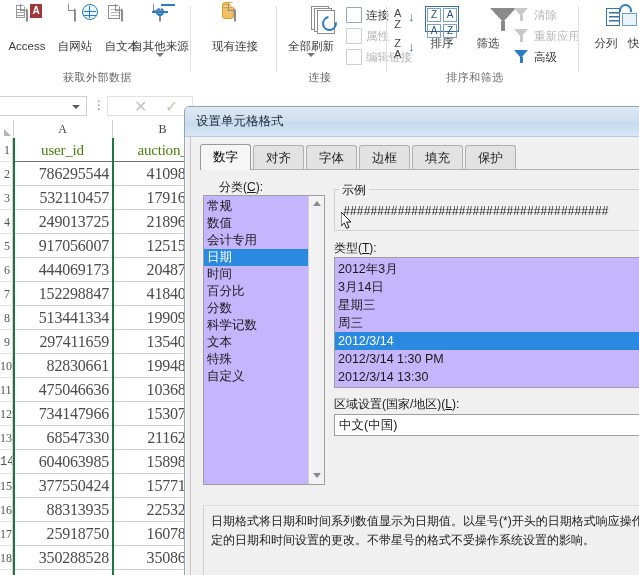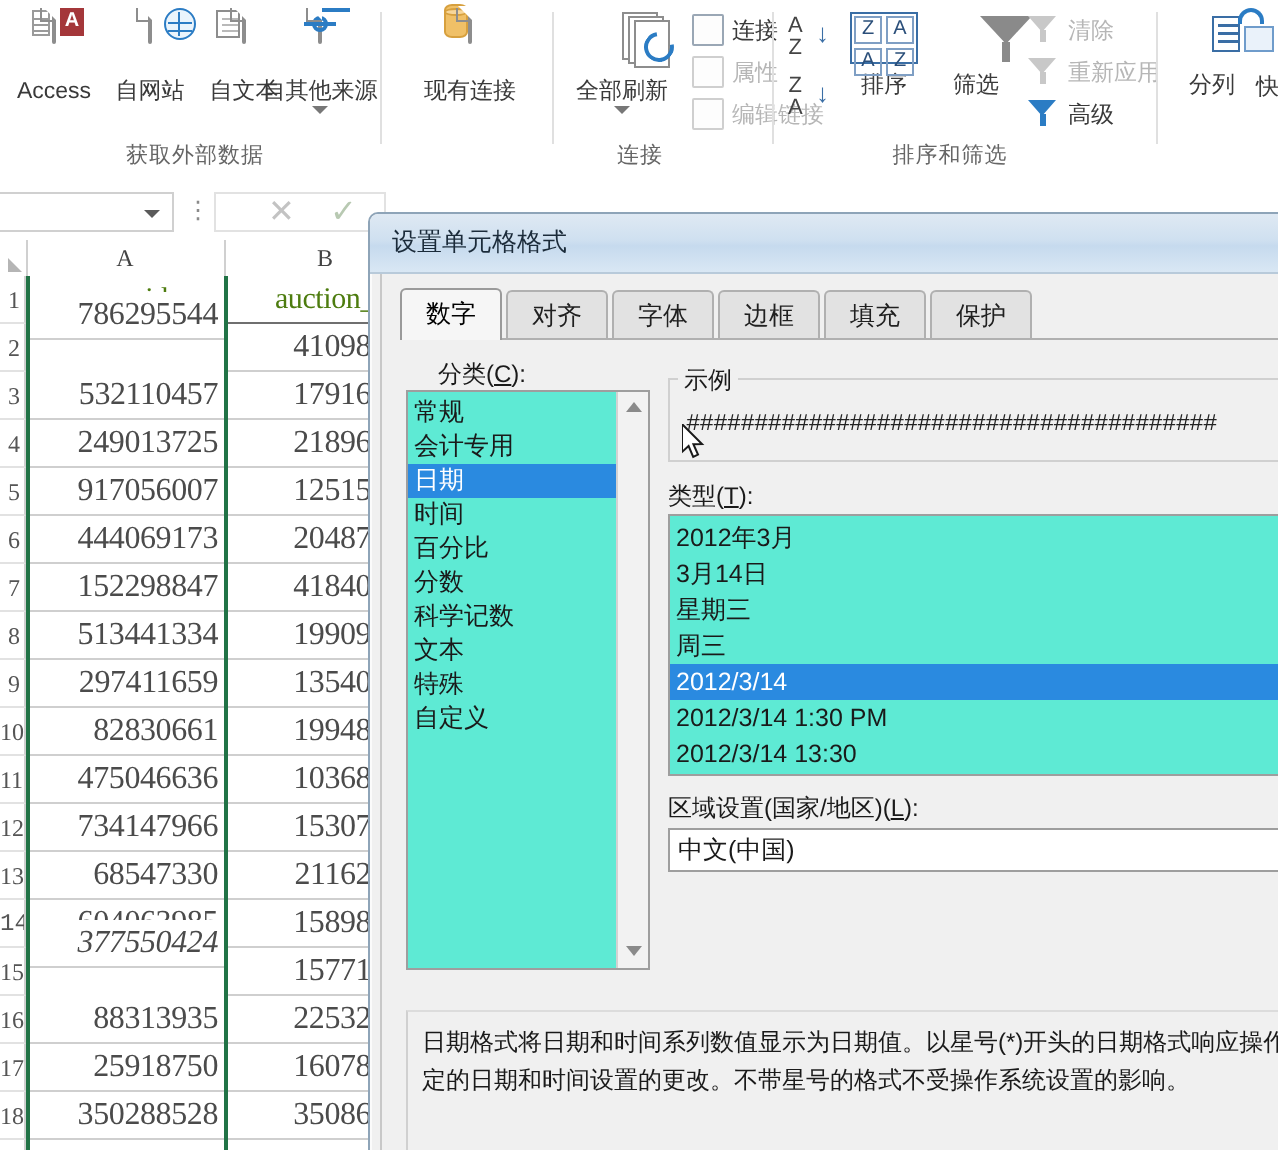--- a/index.html
+++ b/index.html
@@ -561,21 +561,21 @@
   .fieldlabel {
     position: absolute;
     font-size: 12px;
     color: #1a1a1a;
     white-space: nowrap;
   }
   .u { text-decoration: underline; }
 
   .listbox {
     position: absolute;
-    background: #5eead4;
+    background: #c4b5fd;
     border: 1px solid #9e9e9e;
     box-sizing: border-box;
     overflow: hidden;
   }
   .lb-item {
     font-size: 12.5px;
     color: #1a1a1a;
     line-height: 17px;
     padding-left: 3px;
     white-space: nowrap;
@@ -832,21 +832,21 @@
         <div class="rowhead" style="top: 310px; height: 24px; line-height: 24px;">12</div>
         <div class="rowhead" style="top: 334px; height: 24px; line-height: 24px;">13</div>
         <div class="rowhead" style="top: 358px; height: 24px; line-height: 24px; font-family: Liberation Mono, monospace;">14</div>
         <div class="rowhead" style="top: 382px; height: 24px; line-height: 24px;">15</div>
         <div class="rowhead" style="top: 406px; height: 24px; line-height: 24px;">16</div>
         <div class="rowhead" style="top: 430px; height: 24px; line-height: 24px;">17</div>
         <div class="rowhead" style="top: 454px; height: 24px; line-height: 24px;">18</div>
         <div class="rowhead" style="top: 478px; height: 24px; line-height: 24px;">19</div>
         <div class="gcell hdr" style="left: 13px; top: 46px; width: 100px; height: 24px; line-height: 24px;">user_id</div>
         <div class="gcell hdr" style="left: 113px; top: 46px; width: 100px; height: 24px; line-height: 24px;">auction_</div>
-        <div class="gcell" style="left: 13px; top: 54px; width: 100px; height: 24px; line-height: 24px; padding-left: 16px;">786295544</div>
+        <div class="gcell" style="left: 13px; top: 70px; width: 100px; height: 24px; line-height: 24px; padding-left: 16px;">786295544</div>
         <div class="gcell" style="left: 113px; top: 70px; width: 100px; height: 24px; line-height: 24px;">41098319</div>
         <div class="gcell" style="left: 13px; top: 94px; width: 100px; height: 24px; line-height: 24px;">532110457</div>
         <div class="gcell" style="left: 113px; top: 94px; width: 100px; height: 24px; line-height: 24px;">17916191</div>
         <div class="gcell" style="left: 13px; top: 118px; width: 100px; height: 24px; line-height: 24px;">249013725</div>
         <div class="gcell" style="left: 113px; top: 118px; width: 100px; height: 24px; line-height: 24px;">21896936</div>
         <div class="gcell" style="left: 13px; top: 142px; width: 100px; height: 24px; line-height: 24px;">917056007</div>
         <div class="gcell" style="left: 113px; top: 142px; width: 100px; height: 24px; line-height: 24px;">12515996</div>
         <div class="gcell" style="left: 13px; top: 166px; width: 100px; height: 24px; line-height: 24px;">444069173</div>
         <div class="gcell" style="left: 113px; top: 166px; width: 100px; height: 24px; line-height: 24px;">20487688</div>
         <div class="gcell" style="left: 13px; top: 190px; width: 100px; height: 24px; line-height: 24px;">152298847</div>
@@ -858,21 +858,21 @@
         <div class="gcell" style="left: 13px; top: 262px; width: 100px; height: 24px; line-height: 24px;">82830661</div>
         <div class="gcell" style="left: 113px; top: 262px; width: 100px; height: 24px; line-height: 24px;">19948600</div>
         <div class="gcell" style="left: 13px; top: 286px; width: 100px; height: 24px; line-height: 24px; padding-left: 17px;">475046636</div>
         <div class="gcell" style="left: 113px; top: 286px; width: 100px; height: 24px; line-height: 24px;">10368360</div>
         <div class="gcell" style="left: 13px; top: 310px; width: 100px; height: 24px; line-height: 24px;">734147966</div>
         <div class="gcell" style="left: 113px; top: 310px; width: 100px; height: 24px; line-height: 24px;">15307958</div>
         <div class="gcell" style="left: 13px; top: 334px; width: 100px; height: 24px; line-height: 24px;">68547330</div>
         <div class="gcell" style="left: 113px; top: 334px; width: 100px; height: 24px; line-height: 24px;">21162876</div>
         <div class="gcell" style="left: 13px; top: 358px; width: 100px; height: 24px; line-height: 24px;">604063985</div>
         <div class="gcell" style="left: 113px; top: 358px; width: 100px; height: 24px; line-height: 24px;">15898050</div>
-        <div class="gcell" style="left: 13px; top: 368px; width: 100px; height: 24px; line-height: 24px; font-style: italic;">377550424</div>
+        <div class="gcell" style="left: 13px; top: 382px; width: 100px; height: 24px; line-height: 24px;">377550424</div>
         <div class="gcell" style="left: 113px; top: 382px; width: 100px; height: 24px; line-height: 24px;">15771663</div>
         <div class="gcell" style="left: 13px; top: 406px; width: 100px; height: 24px; line-height: 24px;">88313935</div>
         <div class="gcell" style="left: 113px; top: 406px; width: 100px; height: 24px; line-height: 24px;">22532727</div>
         <div class="gcell" style="left: 13px; top: 430px; width: 100px; height: 24px; line-height: 24px;">25918750</div>
         <div class="gcell" style="left: 113px; top: 430px; width: 100px; height: 24px; line-height: 24px;">16078389</div>
         <div class="gcell" style="left: 13px; top: 454px; width: 100px; height: 24px; line-height: 24px;">350288528</div>
         <div class="gcell" style="left: 113px; top: 454px; width: 100px; height: 24px; line-height: 24px;">35086271</div>
         <div class="gcell" style="left: 13px; top: 478px; width: 100px; height: 24px; border-right: none; border-bottom: none;"></div>
         <div class="gcell" style="left: 113px; top: 478px; width: 100px; height: 24px; border-right: none; border-bottom: none;"></div>
       </div>
@@ -896,20 +896,21 @@
         <div class="tab">保护</div>
       </div>
       <div class="tabline"></div>
 
       <div class="fieldlabel" style="left:28px;top:42px;">
         分类(<span class="u">C</span>):
       </div>
       <div class="listbox" style="left:12px;top:58px;width:122px;height:290px;">
         <div id="catlist" style="position:absolute;left:0;top:2px;width:104px;">
             <div class="lb-item">常规</div>
+            <div class="lb-item">数值</div>
             <div class="lb-item">会计专用</div>
             <div class="lb-item sel">日期</div>
             <div class="lb-item">时间</div>
             <div class="lb-item">百分比</div>
             <div class="lb-item">分数</div>
             <div class="lb-item">科学记数</div>
             <div class="lb-item">文本</div>
             <div class="lb-item">特殊</div>
             <div class="lb-item">自定义</div>
           </div>

